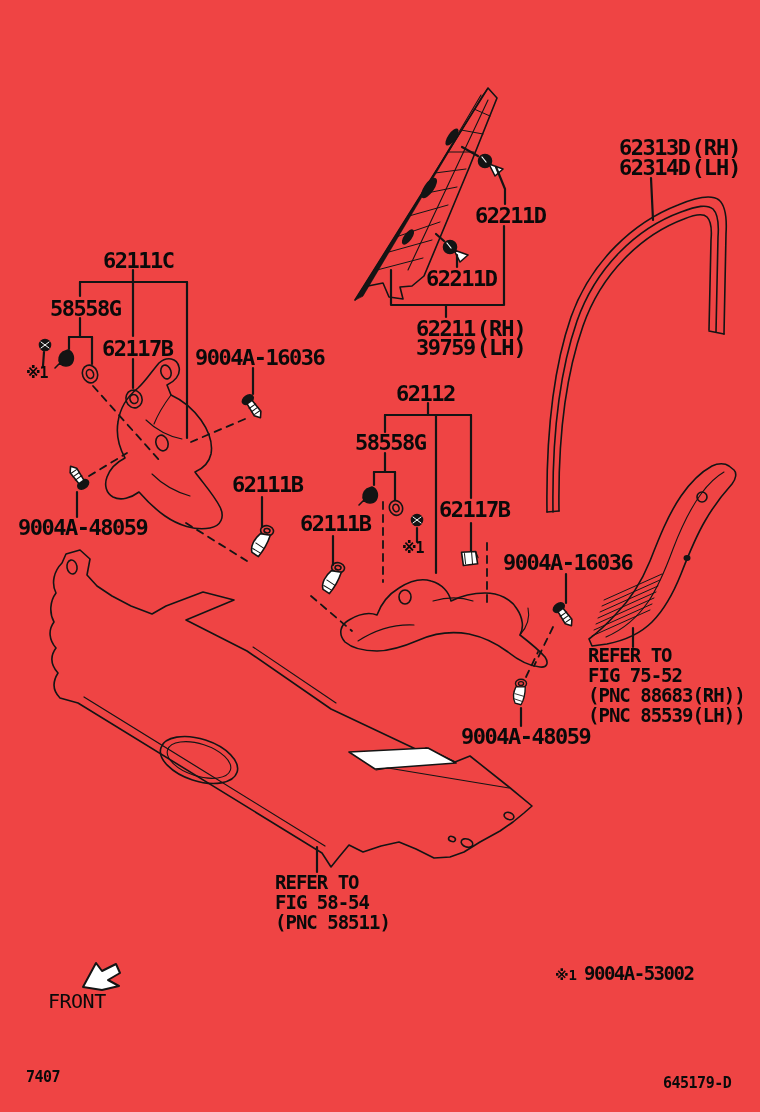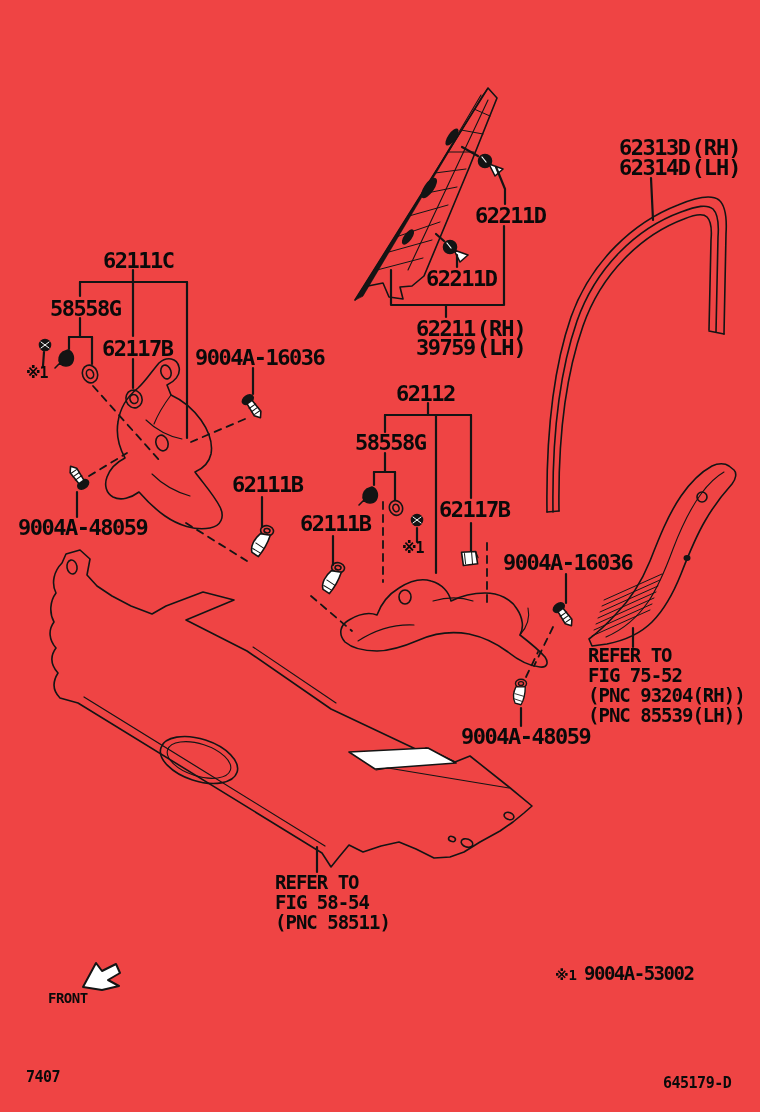--- a/index.html
+++ b/index.html
@@ -5,21 +5,21 @@
   html,body{margin:0;padding:0;background:#e8e8e8;}
   .stage{position:relative;width:760px;height:1112px;background:#ef4444;overflow:hidden;
          font-family:"DejaVu Sans Mono","DejaVu Sans",monospace;color:#0a0a0a;}
   .stage svg{position:absolute;left:0;top:0;}
   .pn{position:absolute;display:flex;align-items:baseline;gap:2px;font-weight:bold;
       font-size:22px;letter-spacing:-1.5px;line-height:1;white-space:nowrap;}
   .pn .sfx{font-size:22px;letter-spacing:-1px;}
   .note{position:absolute;font-weight:bold;font-size:19px;letter-spacing:-1px;
         line-height:20px;white-space:nowrap;}
   .mark{position:absolute;font-weight:bold;font-size:15px;letter-spacing:-1px;line-height:1;}
-  .front{position:absolute;font-weight:bold;font-size:14px;letter-spacing:-0.5px;line-height:1;}
+  .front{position:absolute;font-weight:normal;font-size:20px;letter-spacing:-0.5px;line-height:1;}
   .fnote{position:absolute;display:flex;align-items:baseline;gap:7px;white-space:nowrap;}
   .fnote .fm{font-weight:bold;font-size:14px;}
   .fnote .fp{font-weight:bold;font-size:19px;letter-spacing:-1.5px;}
   .code{position:absolute;font-weight:600;font-size:15px;letter-spacing:-0.5px;line-height:1;}
 </style>
 </head>
 <body>
 
 <div class="stage">
 
@@ -304,21 +304,21 @@
   <div class="pn" style="left:503px;top:552px">
     <span>9004A-16036</span>
   </div>
   <div class="pn" style="left:461px;top:726px">
     <span>9004A-48059</span>
   </div>
 
   <div class="note" style="left:588px;top:645px">
     <div>REFER TO</div>
     <div>FIG 75-52</div>
-    <div>(PNC 93204(RH))</div>
+    <div>(PNC 88683(RH))</div>
     <div>(PNC 85539(LH))</div>
   </div>
   <div class="note" style="left:275px;top:872px">
     <div>REFER TO</div>
     <div>FIG 58-54</div>
     <div>(PNC 58511)</div>
   </div>
 
   <div class="front" style="left:48px;top:991px">
     <span>FRONT</span>

